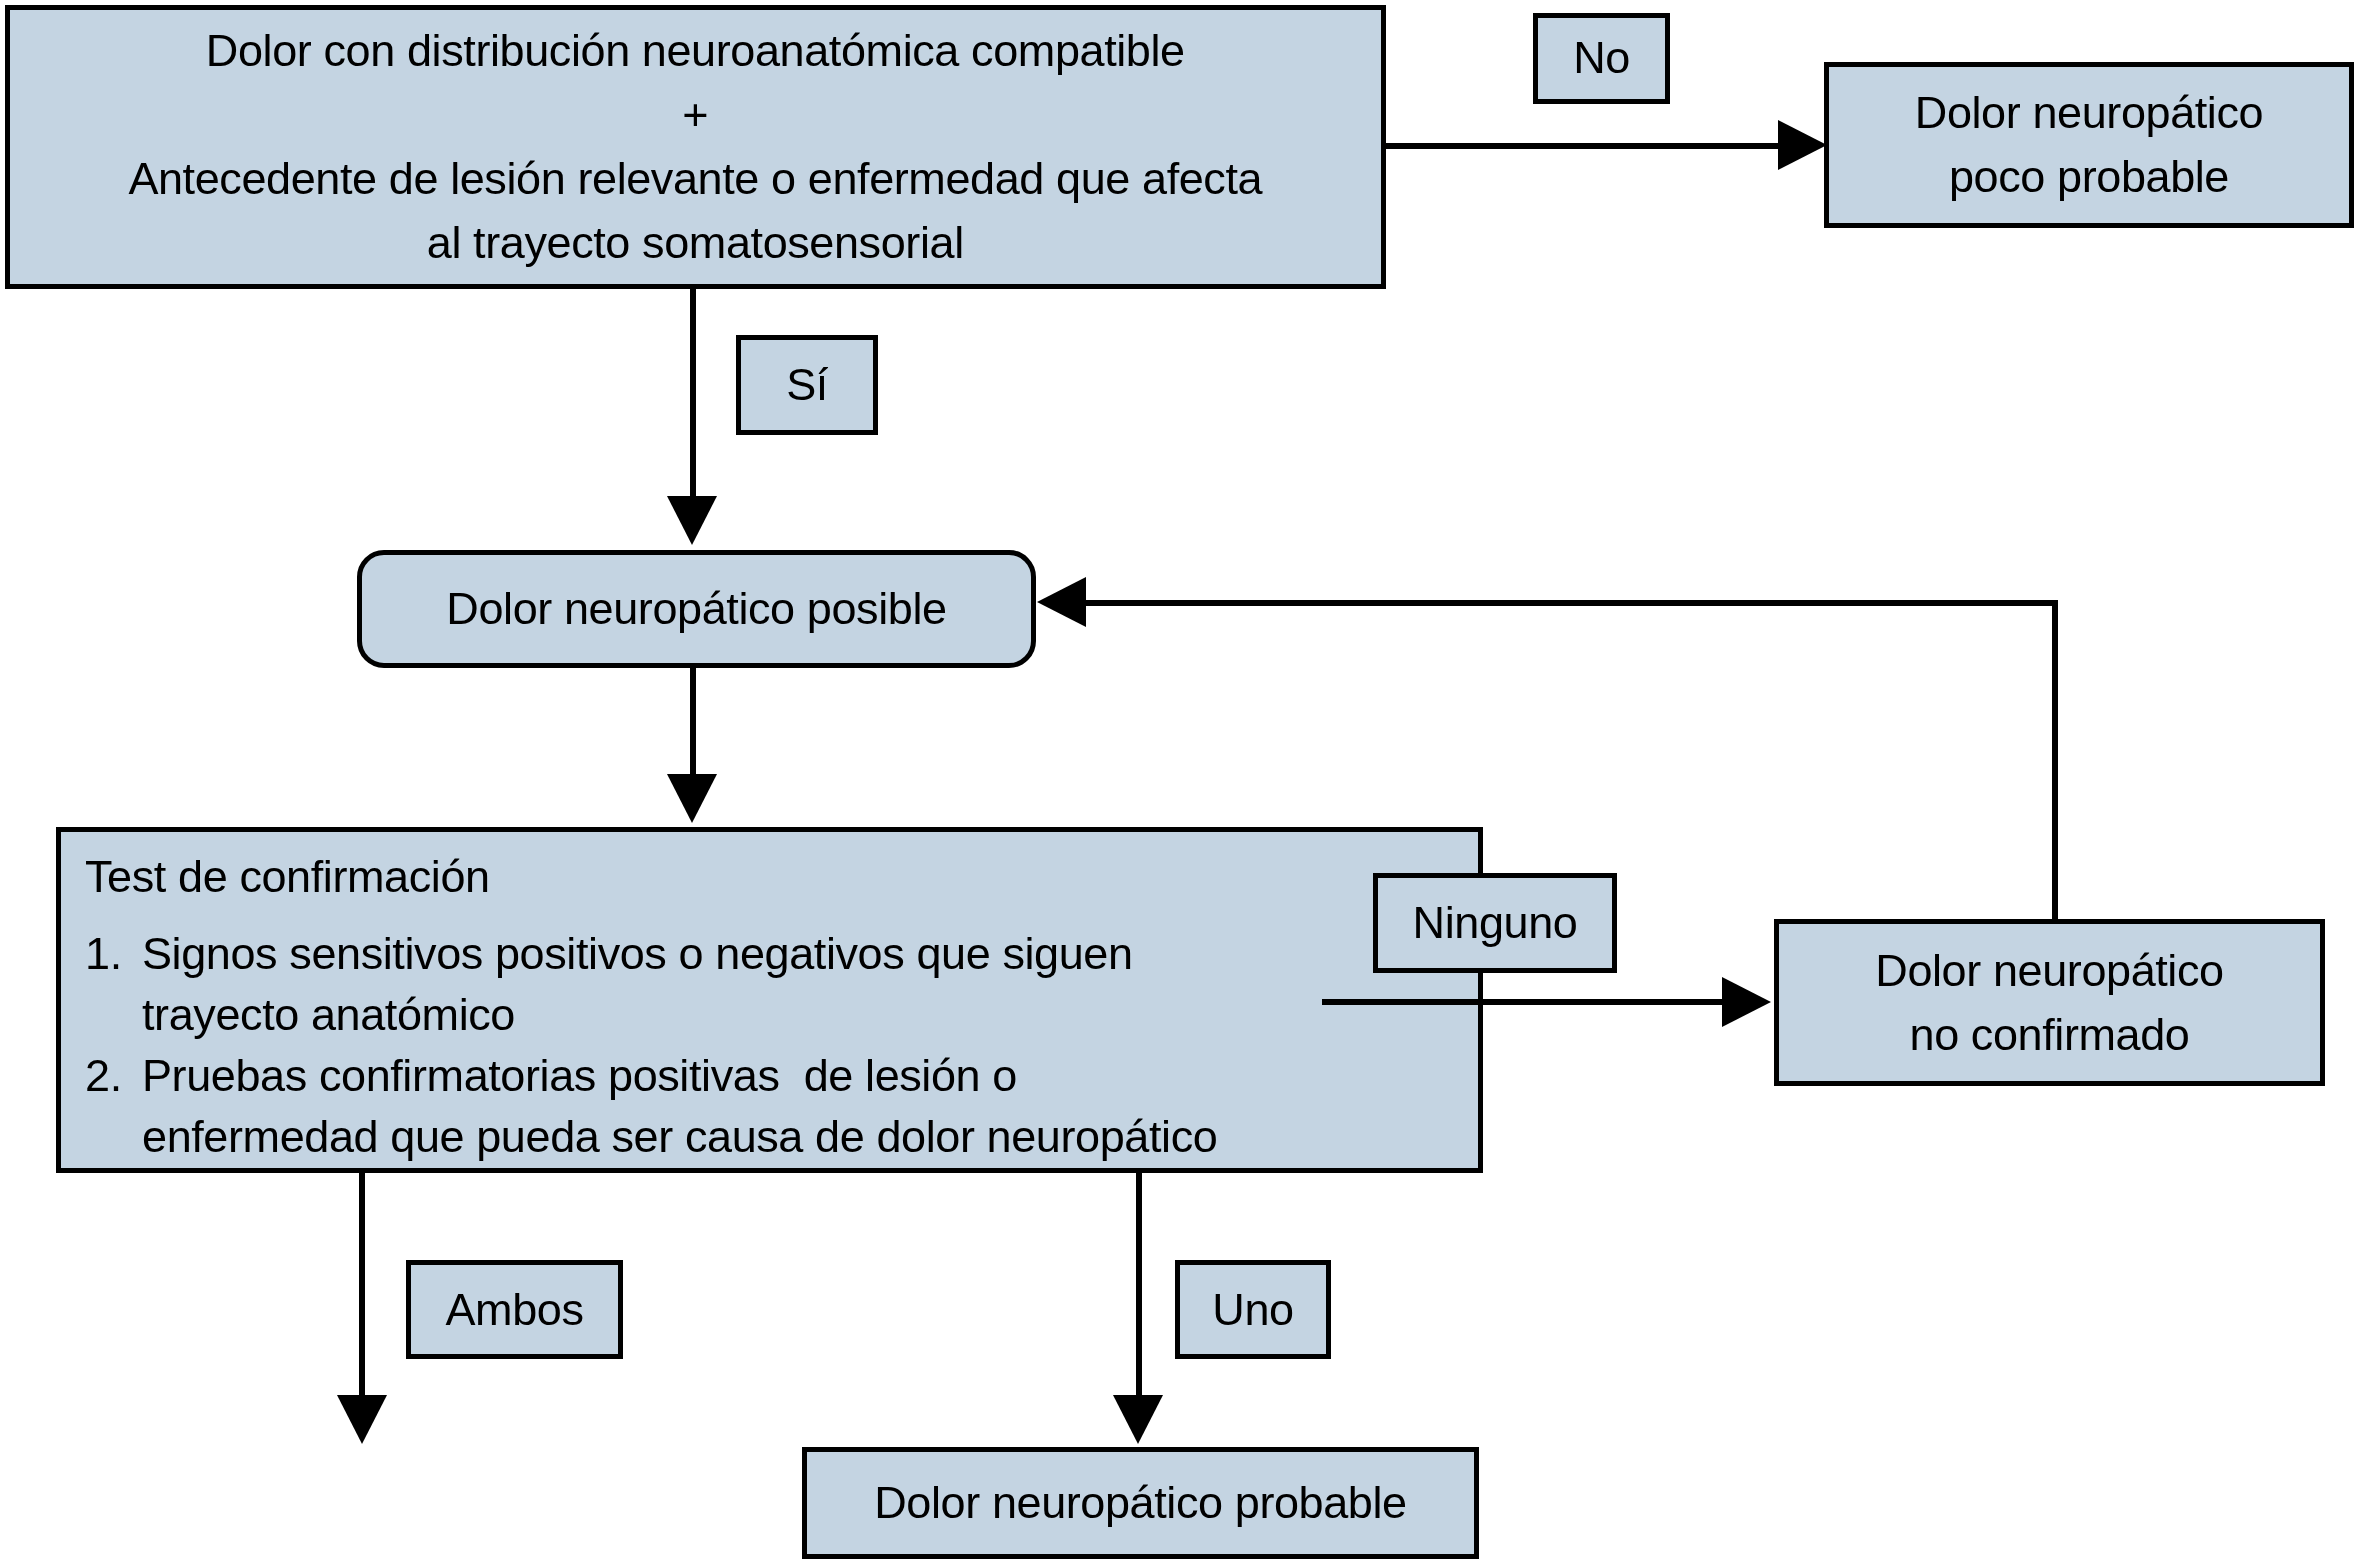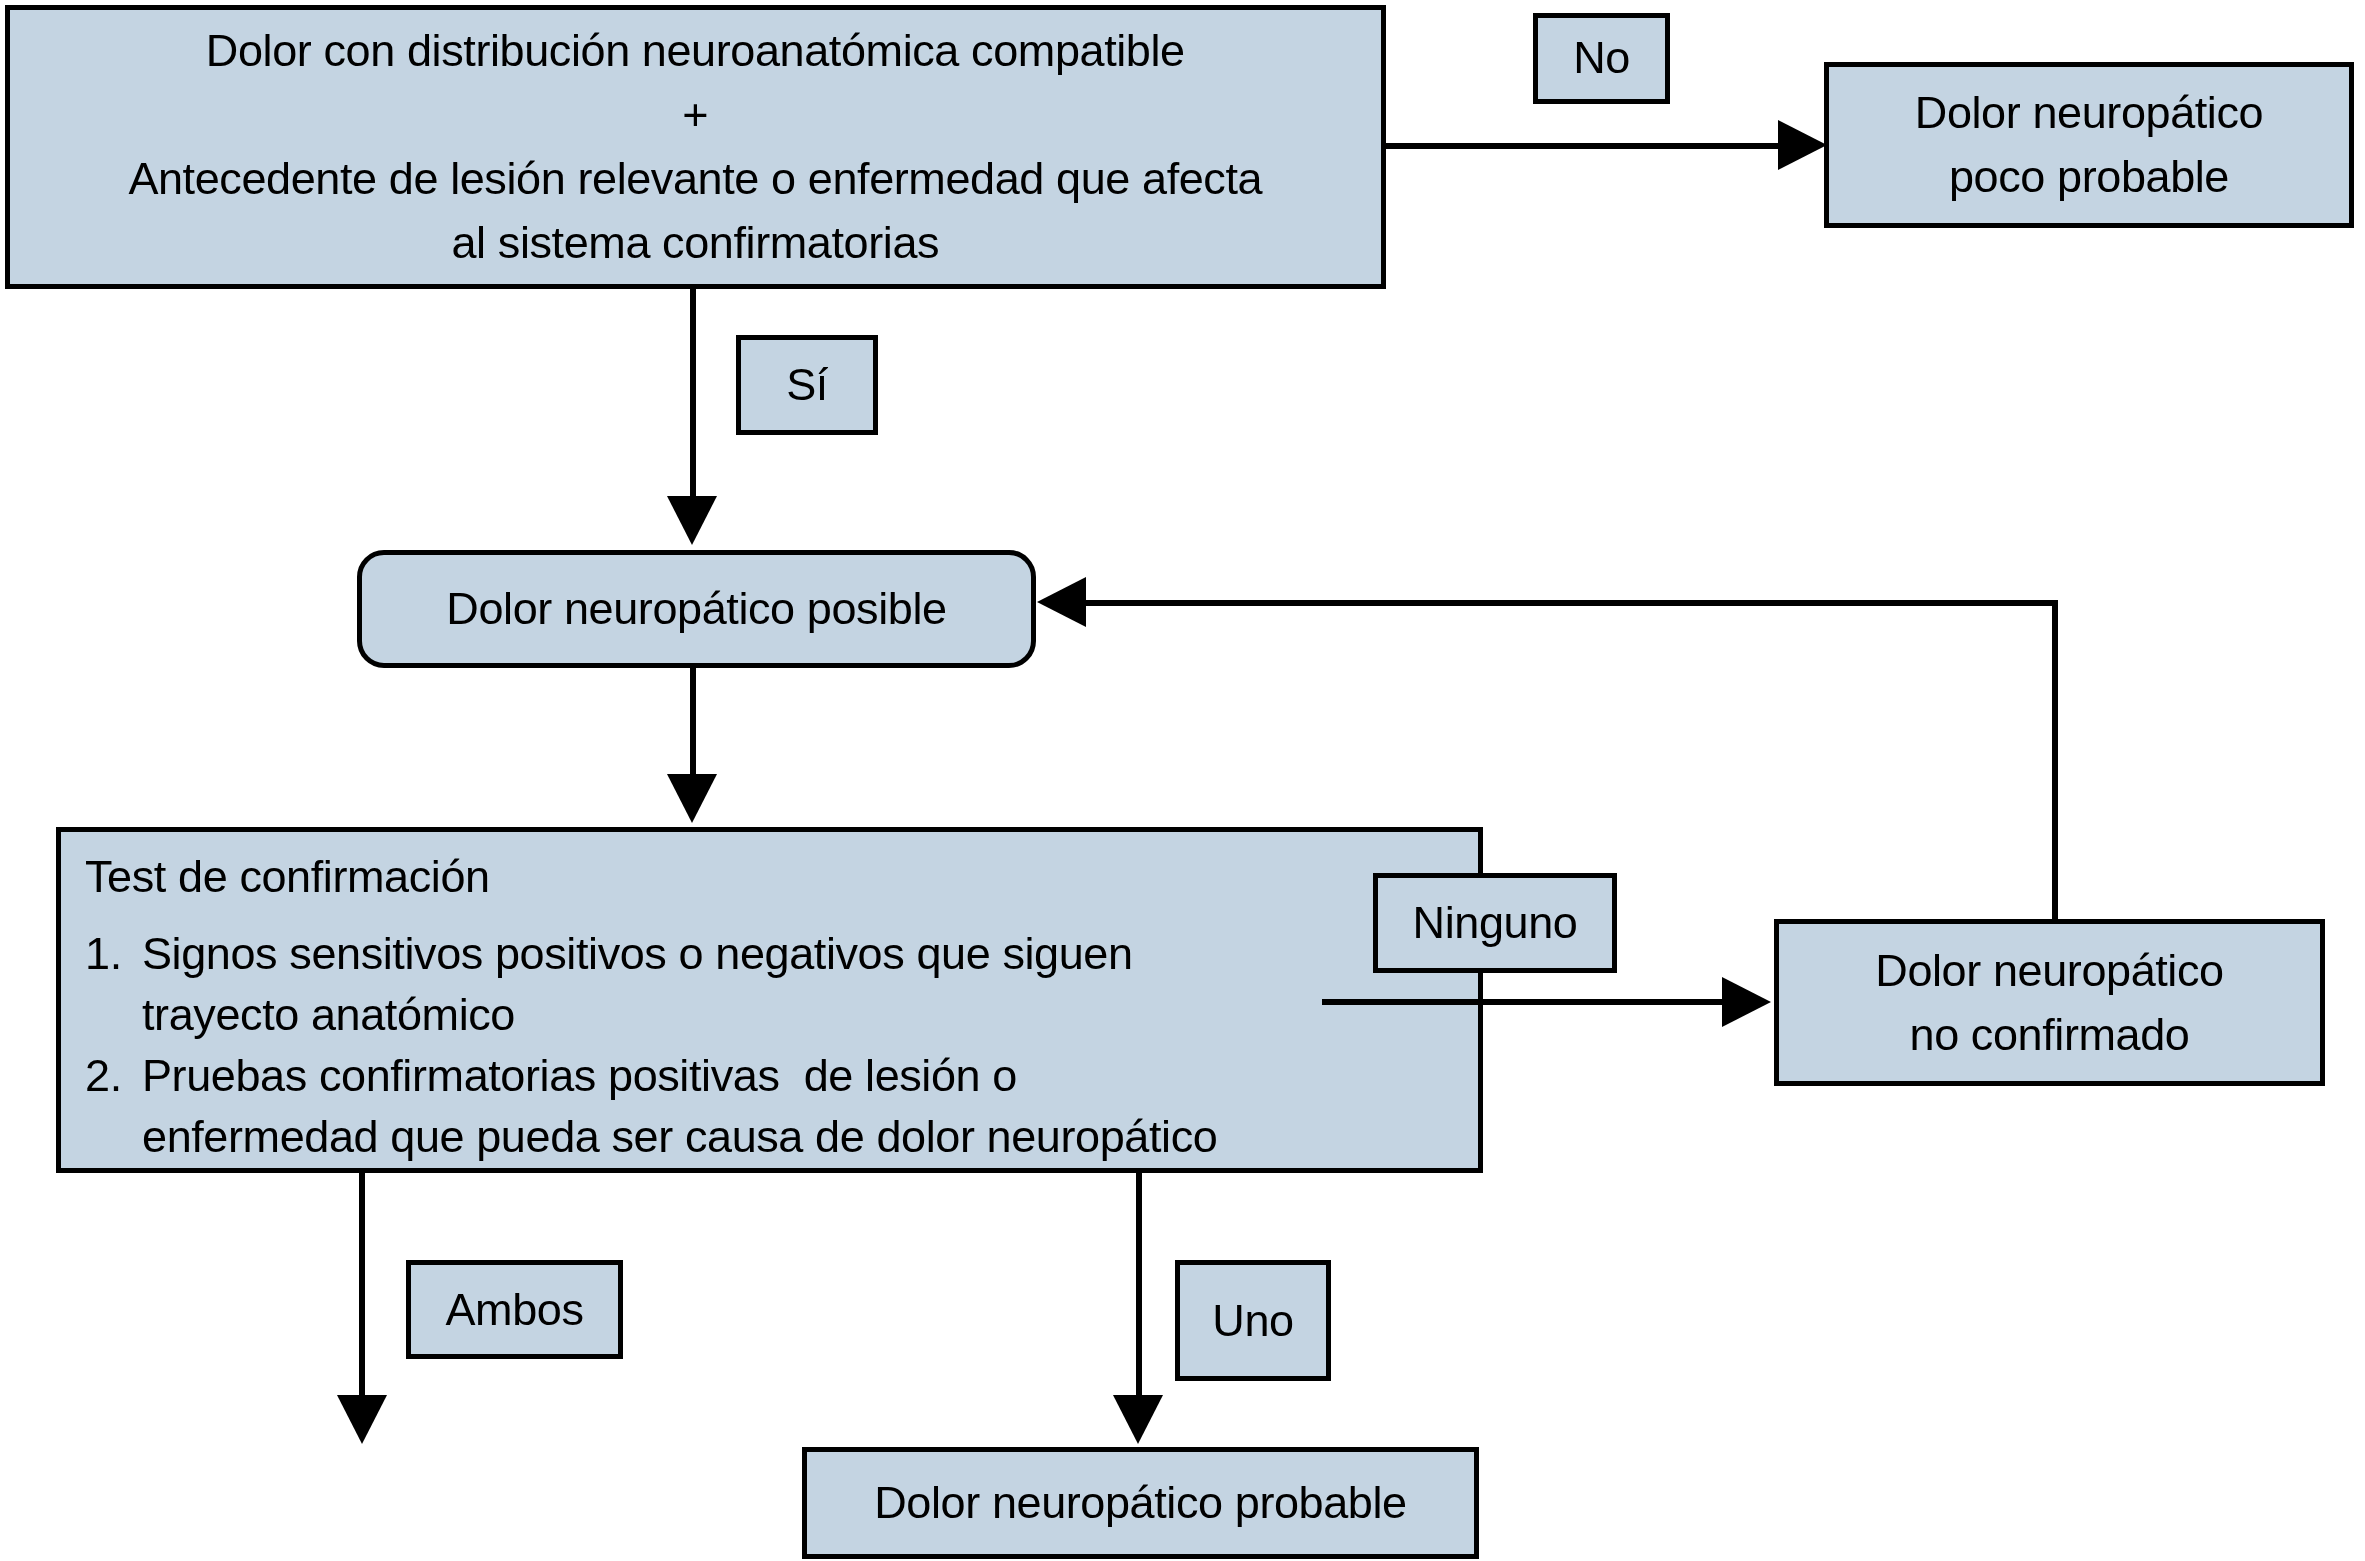--- a/index.html
+++ b/index.html
@@ -44,21 +44,21 @@
   .box-possible{left:357px;top:550px;width:679px;height:118px;border-radius:27px;}
   .box-test{
     left:56px;top:827px;width:1427px;height:346px;
     display:block;
     text-align:left;
     padding:14.3px 22px 0 24px;
   }
   .box-ninguno{left:1373px;top:873px;width:244px;height:100px;}
   .box-notconfirmed{left:1774px;top:919px;width:551px;height:167px;}
   .box-ambos{left:406px;top:1260px;width:217px;height:99px;}
-  .box-uno{left:1175px;top:1260px;width:156px;height:121px;}
+  .box-uno{left:1175px;top:1260px;width:156px;height:99px;}
   .box-confirmed{left:6.4px;top:1447px;width:726px;height:112px;}
   .box-probable{left:802px;top:1447px;width:677px;height:112px;}
 
   .test-title{
     font-size:45px;
     line-height:62px;
     letter-spacing:-0.4px;
     margin-bottom:14.3px;
   }
   .test-item{
@@ -109,21 +109,21 @@
 </style>
 </head>
 <body>
 
 <div class="stage">
 
   <div class="node box-criteria">
     <div class="node-text">Dolor con distribución neuroanatómica compatible
 +
 Antecedente de lesión relevante o enfermedad que afecta
-al sistema confirmatorias</div>
+al trayecto somatosensorial</div>
   </div>
 
   <div class="node box-no">
     <div class="node-text">No</div>
   </div>
 
   <div class="node box-unlikely">
     <div class="node-text">Dolor neuropático
 poco probable</div>
   </div>

